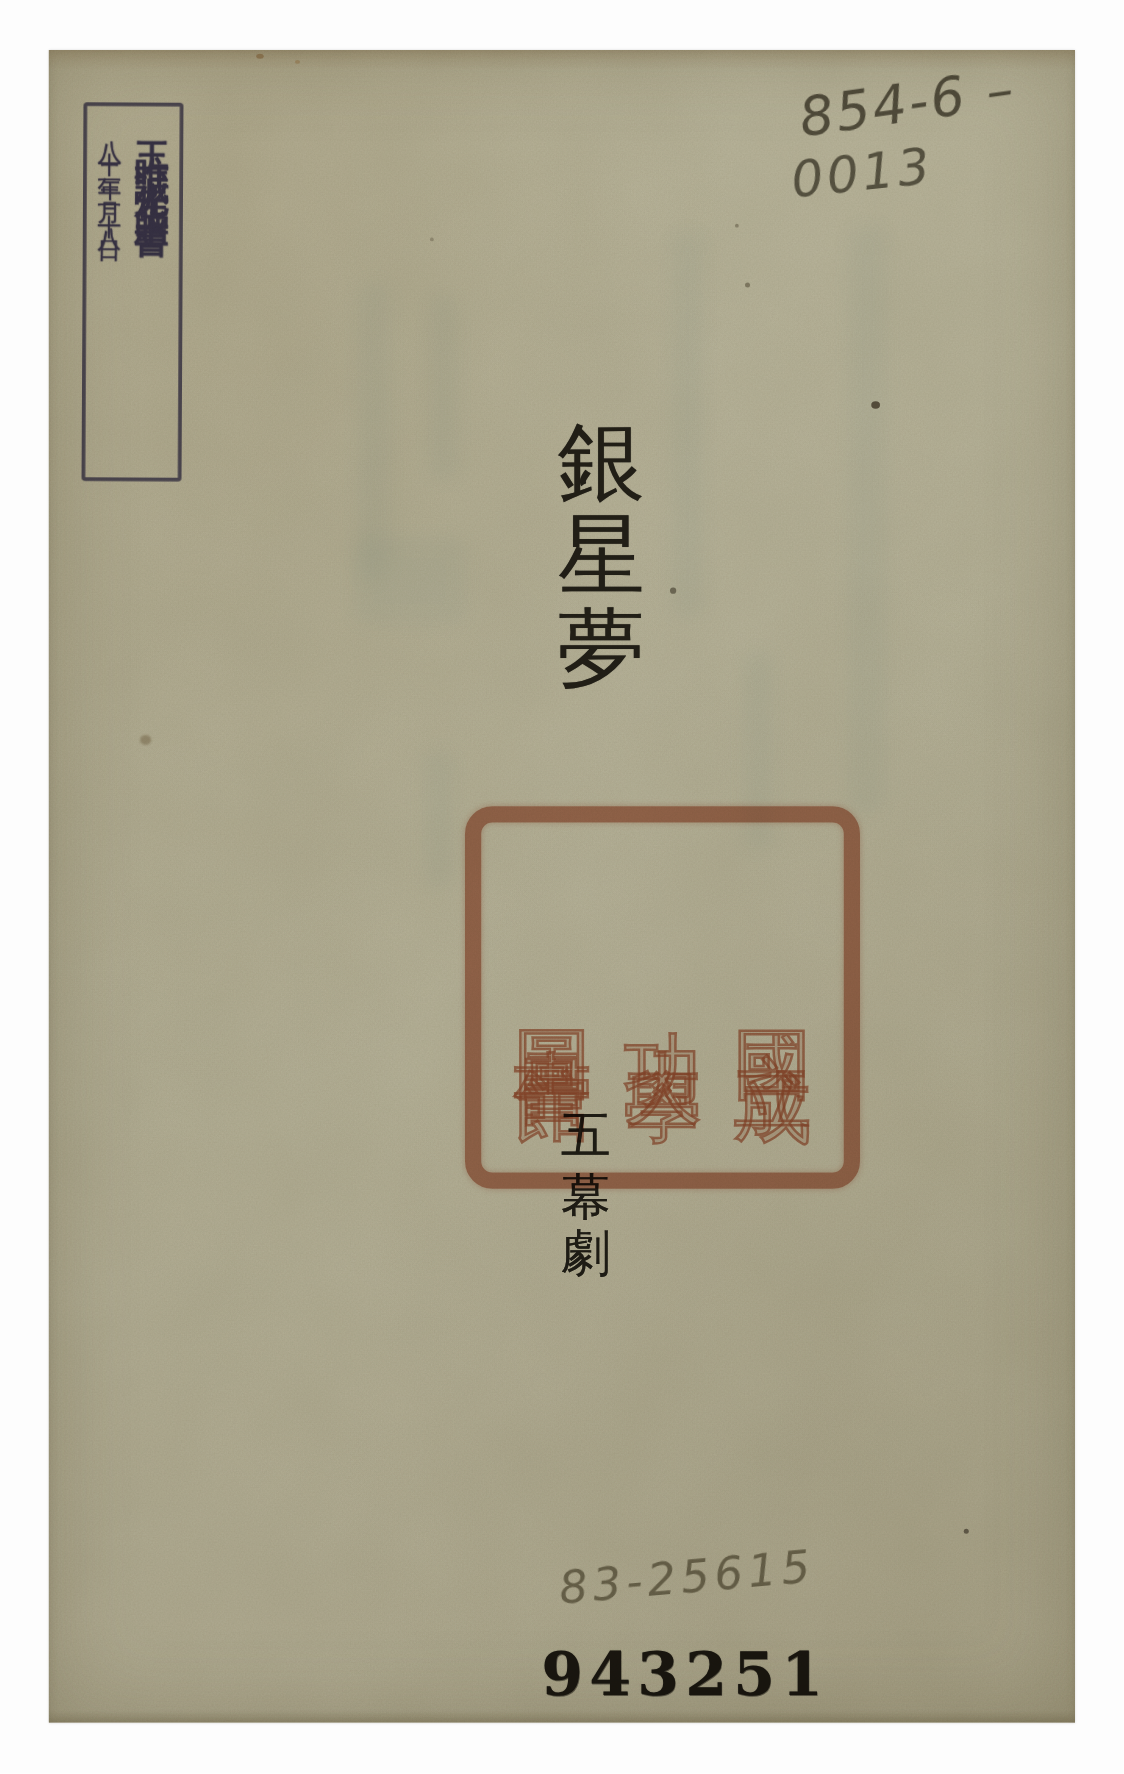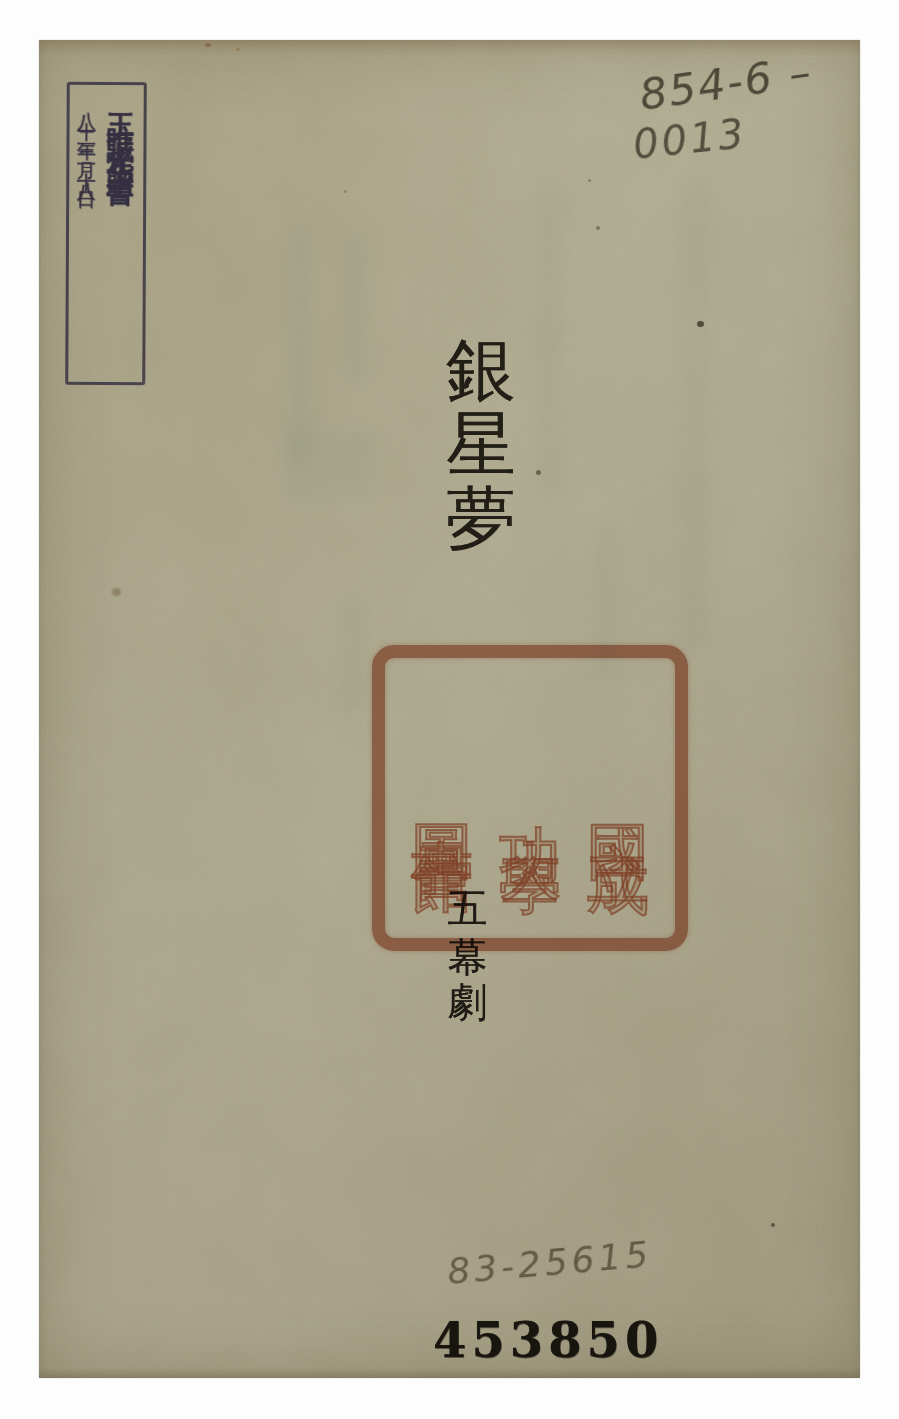--- a/index.html
+++ b/index.html
@@ -120,16 +120,16 @@
     <div class="library-seal">
       <div class="seal-col">國立成</div>
       <div class="seal-col">功大學</div>
       <div class="seal-col">圖書館</div>
     </div>
 
     <div class="subtitle-vertical">五幕劇</div>
 
     <div class="pencil pencil-bottom">83-25615</div>
 
-    <div class="accession">453850</div>
+    <div class="accession">943251</div>
 
   </div>
 </div>
 
 </body></html>

